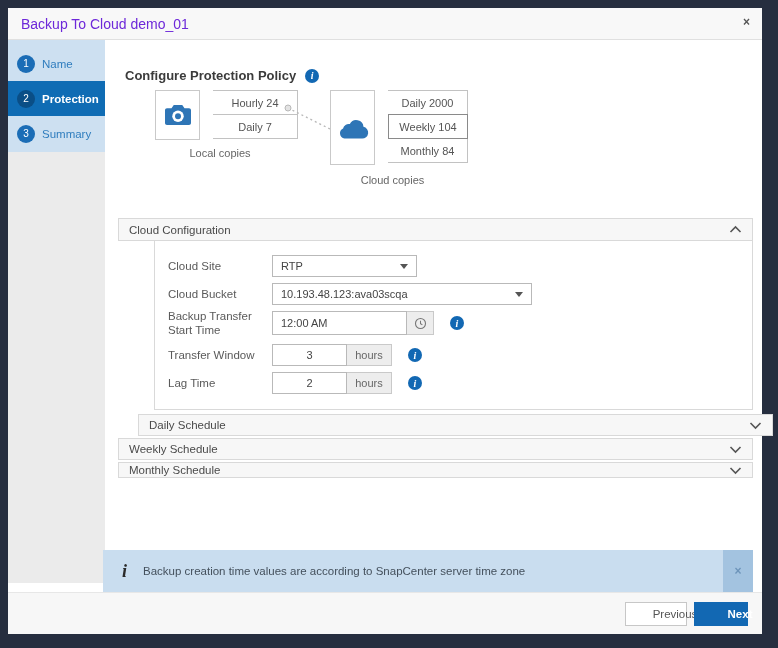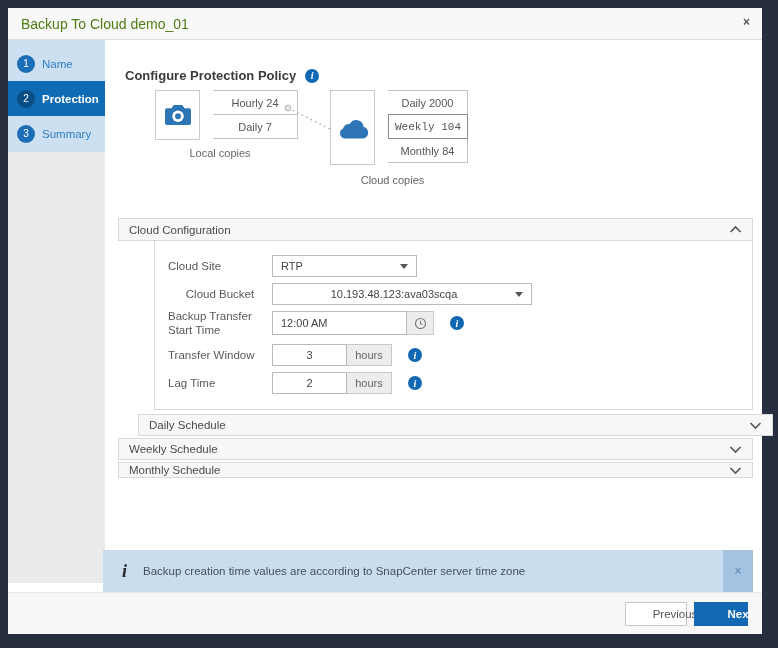--- a/index.html
+++ b/index.html
@@ -3,21 +3,21 @@
 <meta charset="utf-8">
 <style>
   * { margin:0; padding:0; box-sizing:border-box; }
   html,body { width:778px; height:648px; }
   body { font-family:"Liberation Sans", sans-serif; background:#262e3f; position:relative; overflow:hidden; }
 
   .dialog { position:absolute; left:8px; top:8px; width:754px; height:626px; background:#fff; }
 
   
   .titlebar { position:absolute; left:0; top:0; width:100%; height:32px; background:#f8f8f8; border-bottom:1px solid #e0e0e0; display:flex; align-items:center; }
-  .titlebar .title { margin-left:13px; font-size:14px; color:#4d7c0f; }
+  .titlebar .title { margin-left:13px; font-size:14px; color:#6d28d9; }
   .dlg-close { position:absolute; right:12px; top:7px; font-size:12px; color:#555; cursor:pointer; font-weight:bold; }
 
   
   .sidebar { position:absolute; left:0; top:32px; width:97px; height:543px; background:#ebebeb; }
   .steps { background:#cde0f1; padding-top:6px; height:112px; }
   .step { height:35px; display:flex; align-items:center; padding-left:9px; cursor:pointer; }
   .step .circ { width:18px; height:18px; border-radius:50%; background:#1b6db6; color:#fff; font-size:10px; display:flex; align-items:center; justify-content:center; flex:0 0 18px; }
   .step .lbl { margin-left:7px; font-size:11.5px; color:#2f7dbe; }
   .step.active { background:#0f6cb4; }
   .step.active .circ { background:#0a4e86; }
@@ -32,21 +32,21 @@
   .grp { position:absolute; }
   .grp-local { left:147px; top:82px; width:130px; }
   .grp-cloud { left:322px; top:82px; width:125px; }
   .iconbox { position:absolute; left:0; top:0; width:45px; background:#fff; border:1px solid #c9c9c9; display:flex; align-items:center; justify-content:center; }
   .grp-local .iconbox { height:50px; }
   .grp-cloud .iconbox { height:75px; }
   .cells { position:absolute; left:58px; top:0;text-align:right; }
   .cell { width:85px; height:25px; border:1px solid #c2c2c2; border-left:none; margin-top:-1px; background:#fff; font-size:11px; color:#555; display:flex; align-items:center; justify-content:center; }
   .cell:first-child { margin-top:0; }
   .grp-cloud .cell { width:80px; }
-  .cell.hl { border:1px solid #8a8a8a; z-index:2; position:relative;font-family:Liberation Mono, monospace; }
+  .cell.hl { border:1px solid #8a8a8a; z-index:2; position:relative; }
   .grp-label { position:absolute; left:0; width:100%; text-align:center; font-size:11px; color:#666; }
   .grp-local .grp-label { top:57px; }
   .grp-cloud .grp-label { top:84px; }
   .connector { position:absolute; left:275px; top:92px; }
 
   
   .panel { position:absolute; left:110px; top:210px; width:635px; }
   .acc-head { height:23px; background:#f7f7f7; border:1px solid #d9d9d9; display:flex; align-items:center; padding:0 10px; font-size:11.5px; color:#4a4a4a; cursor:pointer; }
   .acc-head .sp { flex:1; }
   .panel-body { border:1px solid #d9d9d9; border-top:none; background:#fff; height:169px; position:relative;margin-left:36px; }
@@ -156,21 +156,21 @@
     <div class="panel-body">
 
       <div class="frow" style="top:14px;">
         <span class="flabel">Cloud Site</span>
         <div class="selectbox" style="width:145px;">
           <span class="sp">RTP</span>
           <span class="caret"></span>
         </div>
       </div>
 
-      <div class="frow" style="top:42px;text-align:center;">
+      <div class="frow" style="top:42px;">
         <span class="flabel">Cloud Bucket</span>
         <div class="selectbox" style="width:260px;">
           <span class="sp">10.193.48.123:ava03scqa</span>
           <span class="caret"></span>
         </div>
       </div>
 
       <div class="frow" style="top:68px;">
         <span class="flabel">Backup Transfer Start Time</span>
         <input class="tinput" style="width: 135px;" value="12:00 AM">

